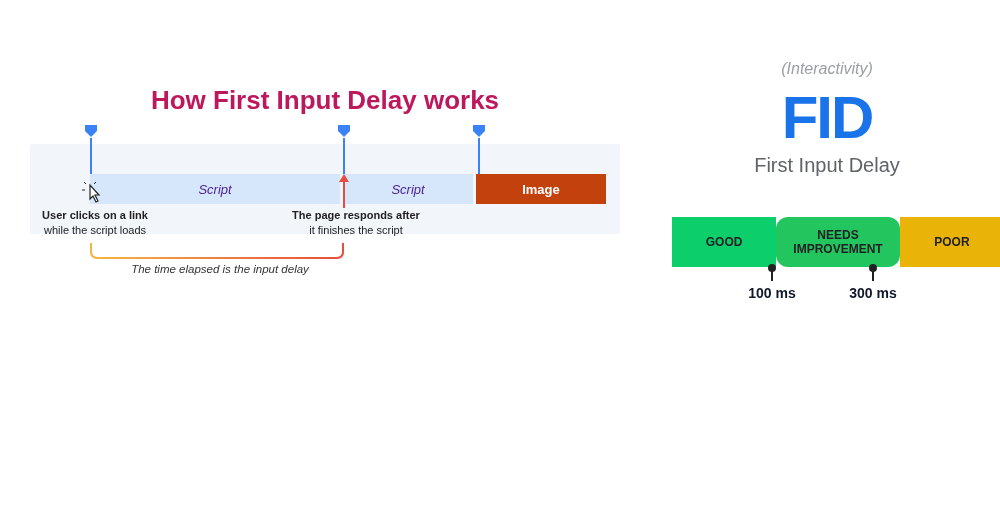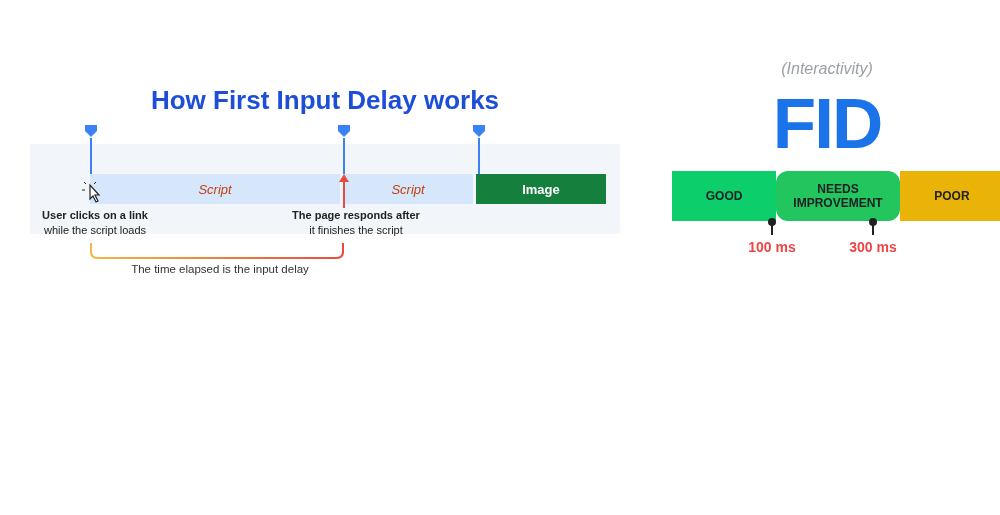--- a/index.html
+++ b/index.html
@@ -13,21 +13,21 @@
   }
   .left-panel {
     position: absolute;
     left: 30px;
     top: 85px;
     width: 590px;
   }
   .left-title {
     font-size: 26px;
     font-weight: 700;
-    color: #1d4ed8;
+    color: #be185d;
     text-align: center;
     margin-bottom: 28px;
   }
   .timeline-container {
     background: #f2f6fa;
     padding: 24px 20px 30px 20px;
     border-radius: 2px;
     position: relative;
   }
   .timeline-bar {
@@ -35,25 +35,25 @@
     height: 30px;
     position: relative;
     margin-top: 6px;
   }
   .tl-seg {
     display: flex;
     align-items: center;
     justify-content: center;
     font-size: 13px;
     font-style: italic;
-    color: #c2410c;
+    color: #4c1d95;
   }
   .seg-script1 { flex: 0 0 250px; background: #d6e7fb; }
   .seg-script2 { flex: 0 0 130px; background: #d6e7fb; margin-left: 3px; }
-  .seg-image   { flex: 0 0 130px; background: #15803d; color: #fff; font-style: normal; font-weight: 600; margin-left: 3px; }
+  .seg-image   { flex: 0 0 130px; background: #c2410c; color: #fff; font-style: normal; font-weight: 600; margin-left: 3px; }
   .seg-spacer0 { flex: 0 0 40px; }
 
   .marker {
     position: absolute;
     top: -6px;
     width: 2px;
     height: 42px;
     background: #3b82f6;
   }
   .marker svg {
@@ -78,20 +78,21 @@
     line-height: 1.35;
   }
   .annotation .bold { font-weight: 700; }
   .ann-left { left: -10px; top: 64px; width: 150px; text-align: center; }
   .ann-right { left: 256px; top: 64px; width: 140px; text-align: center; }
   .ann-caption {
     left: 60px;
     top: 118px;
     width: 260px;
     text-align: center;
+    font-style: italic;
     font-size: 11.5px;
     color: #333;
   }
 
   .arrow-up {
     position: absolute;
     left: 313px;
     top: 36px;
     height: 28px;
     width: 2px;
@@ -126,21 +127,21 @@
   }
   .interactivity {
     color: #9aa0a6;
     font-style: italic;
     font-size: 16px;
     margin-bottom: 10px;
   }
   .fid-big {
     color: #1a73e8;
     font-weight: 700;
-    font-size: 71px;
+    font-size: 60px;
     line-height: 1;
     letter-spacing: -2px;
   }
   .fid-sub {
     color: #5f6368;
     font-size: 20px;
     margin-top: 6px;
     margin-bottom: 40px;
   }
   .score-bar {
@@ -175,21 +176,21 @@
     position:absolute;
     top:-3px; left:-3px;
     width:8px; height:8px;
     background:#202124;
     border-radius:50%;
   }
   .tick-label {
     position: absolute;
     top: 68px;
     font-size: 14px;
-    color: #ef4444;
+    color: #0f172a;
     transform: translateX(-50%);
     white-space: nowrap;
   }
   .tick-1 { left: 99px; }
   .tick-2 { left: 200px; }
   .tl1 { left: 100px; }
   .tl2 { left: 201px; }
 </style>
 </head>
 <body>
@@ -252,20 +253,21 @@
       </svg>
     </div>
 
     <div class="annotation ann-caption">The time elapsed is the input delay</div>
   </div>
 </div>
 
 <div class="right-panel">
   <div class="interactivity">(Interactivity)</div>
   <div class="fid-big">FID</div>
+  <div class="fid-sub">First Input Delay</div>
 
   <div class="score-bar">
     <div class="score-seg sg-good">GOOD</div>
     <div class="score-seg sg-ni">NEEDS IMPROVEMENT</div>
     <div class="score-seg sg-poor">POOR</div>
 
     <div class="tick tick-1"></div>
     <div class="tick tick-2"></div>
     <div class="tick-label tl1">100 ms</div>
     <div class="tick-label tl2">300 ms</div>

